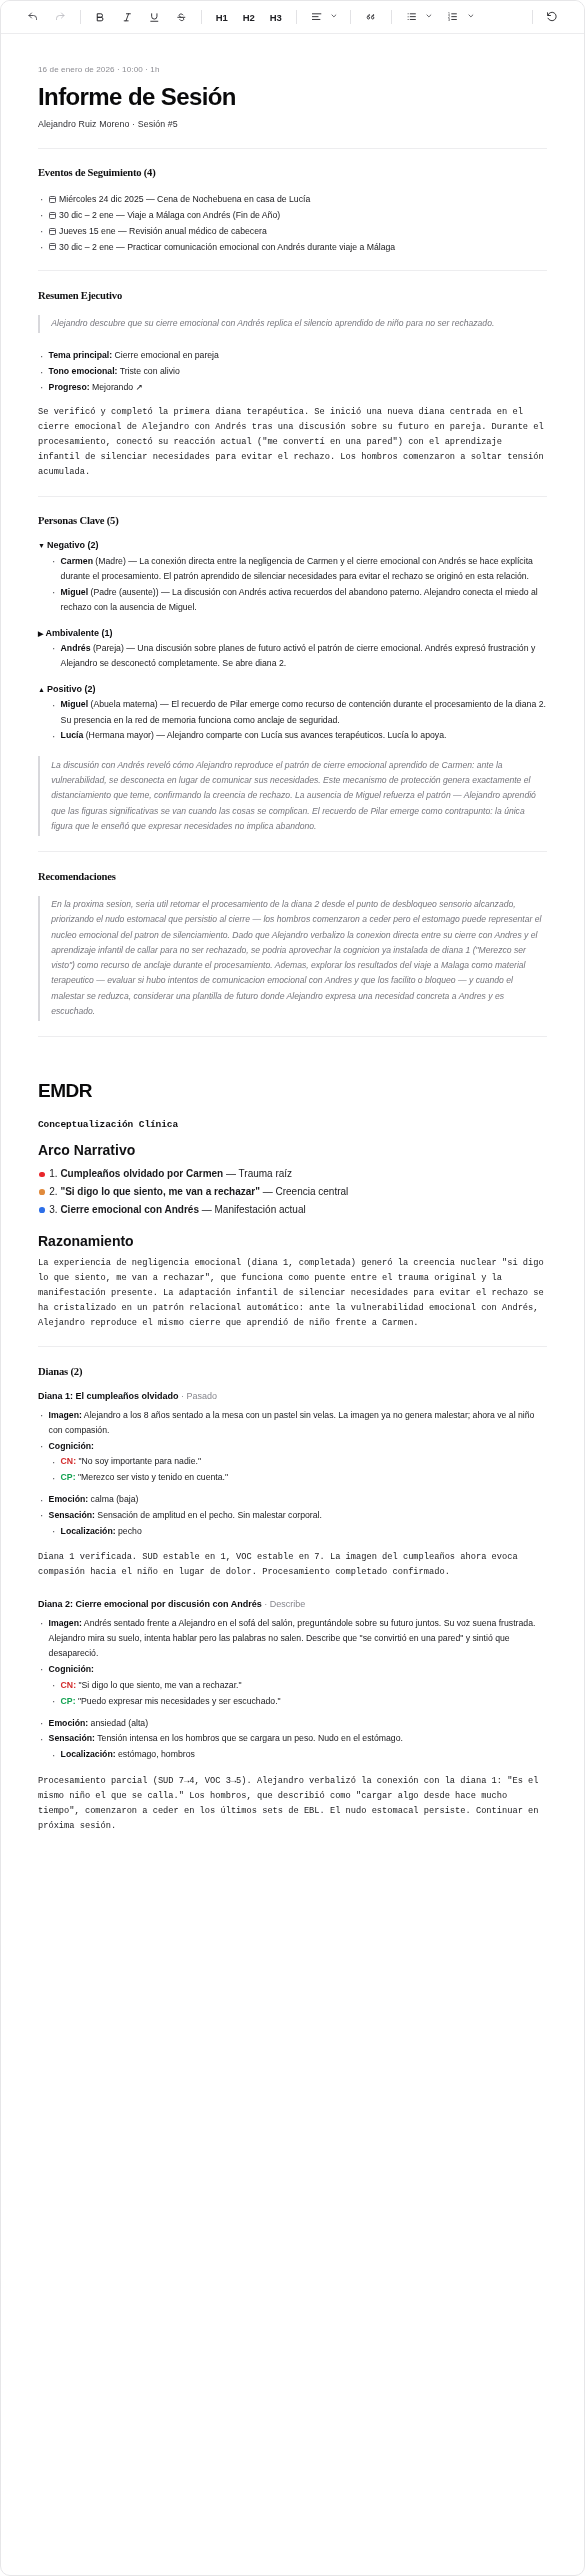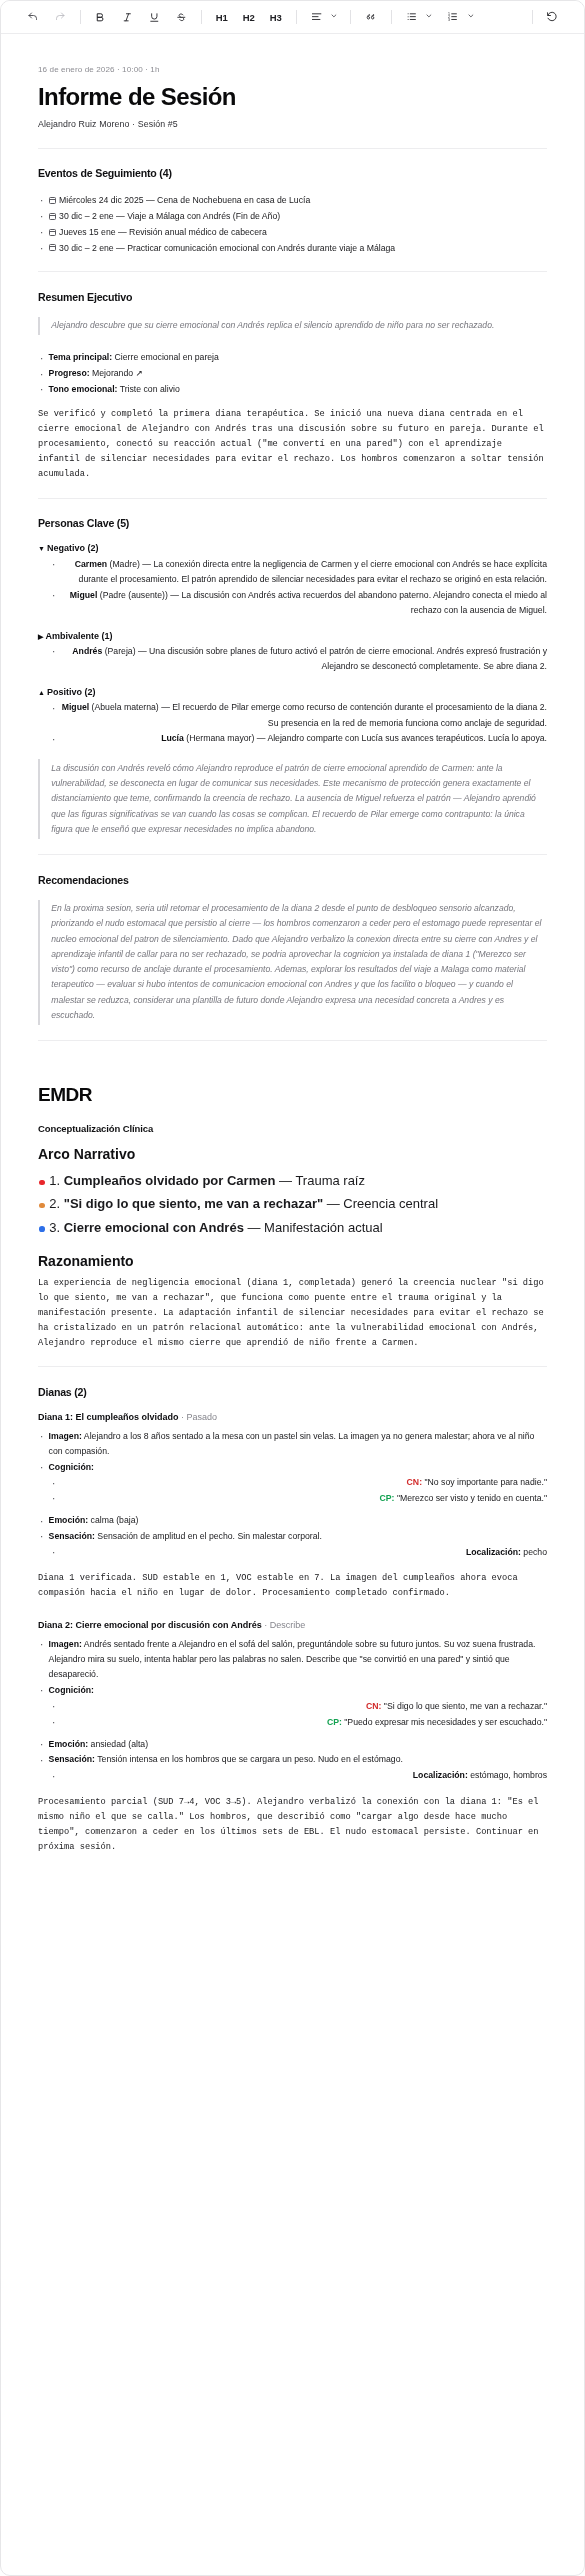--- a/index.html
+++ b/index.html
@@ -83,34 +83,36 @@
     border: none;
     border-top: 0.7px solid #ededef;
     margin: 15.6px 0 18.4px 0;
   }
   h2.sec {
     font-size: 10.6px;
     font-weight: 700;
     letter-spacing: -0.2px;
     margin: 0 0 14px 0;
     color: #101012;
+    font-family: Liberation Serif, serif;
   }
   h1.big {
     font-size: 19px;
     font-weight: 800;
     letter-spacing: -0.5px;
     margin: 0 0 17px 0;
     color: #0a0a0b;
   }
   h3.sub {
     font-size: 9.5px;
     font-weight: 700;
     margin: 0 0 12.7px 0;
     color: #101012;
     letter-spacing: -0.1px;
+    font-family: Liberation Mono, monospace;
   }
   h4.sub2 {
     font-size: 14px;
     font-weight: 700;
     margin: 0 0 7px 0;
     color: #101012;
   }
   p.para {
     font-size: 8.7px;
     line-height: 1.72;
@@ -127,21 +129,21 @@
     color: #1a1a1d;
     margin-bottom: 0.7px;
   }
   .ul li::before {
     content: "·";
     position: absolute;
     left: 2.1px; top: -0.7px;
     color: #45454b;
     font-size: 10px;
   }
-  .ul.nested { margin-left: 12px; text-align: right; }
+  .ul.nested { margin-left: 12px; }
   .ul li b, .ul li strong { font-weight: 700; color: #0d0d10; }
   .cal {
     display: inline-block;
     width: 7px; height: 7px;
     border: 0.8px solid #5a5a60;
     border-radius: 1.4px;
     position: relative;
     margin-right: 3.5px;
     vertical-align: -0.7px;
   }
@@ -168,21 +170,21 @@
   .grp-block { margin-bottom: 12.7px; }
   .dot {
     display: inline-block;
     width: 5.7px; height: 5.7px;
     border-radius: 50%;
     margin-right: 4.2px;
     vertical-align: 0px;
   }
   .ol { list-style: none; margin: 0 0 7px 0; padding: 0; }
   .ol li {
-    font-size: 13px;
+    font-size: 10px;
     line-height: 1.78;
     color: #1a1a1d;
     padding-left: 1.4px;
   }
   .diana-head {
     font-size: 9px;
     font-weight: 700;
     margin: 0 0 7px 0;
     color: #0d0d10;
   }
@@ -345,22 +347,22 @@
         </ul>
     </section>
 
     <hr class="rule">
 
     <section>
       <h2 class="sec">Resumen Ejecutivo</h2>
       <div class="quote">Alejandro descubre que su cierre emocional con Andrés replica el silencio aprendido de niño para no ser rechazado.</div>
       <ul class="ul" id="summary-bullets">
           <li><strong>Tema principal:</strong><span> Cierre emocional en pareja</span></li>
+          <li><strong>Tono emocional:</strong><span> Triste con alivio</span></li>
           <li><strong>Progreso:</strong><span> Mejorando ↗</span></li>
-          <li><strong>Tono emocional:</strong><span> Triste con alivio</span></li>
         </ul>
       <p class="para" style="margin-top:10px">Se verificó y completó la primera diana terapéutica. Se inició una nueva diana centrada en el cierre emocional de Alejandro con Andrés tras una discusión sobre su futuro en pareja. Durante el procesamiento, conectó su reacción actual ("me convertí en una pared") con el aprendizaje infantil de silenciar necesidades para evitar el rechazo. Los hombros comenzaron a soltar tensión acumulada.</p>
     </section>
 
     <hr class="rule">
 
     <section>
       <h2 class="sec">Personas Clave (5)</h2>
       <div id="people-groups">
           <div class="grp-block">

